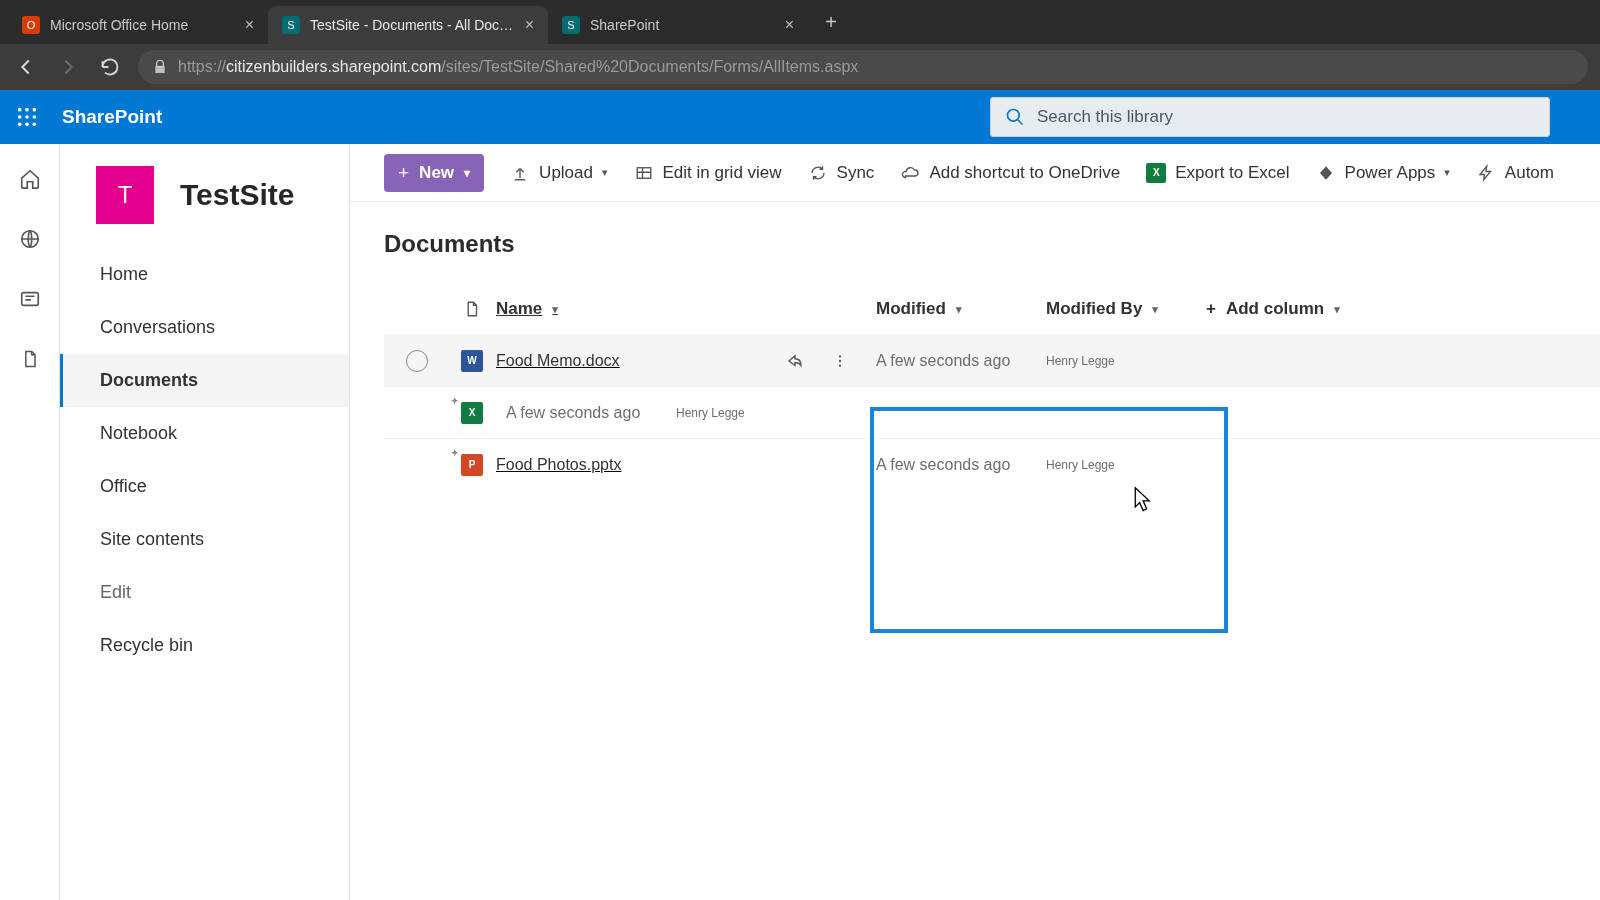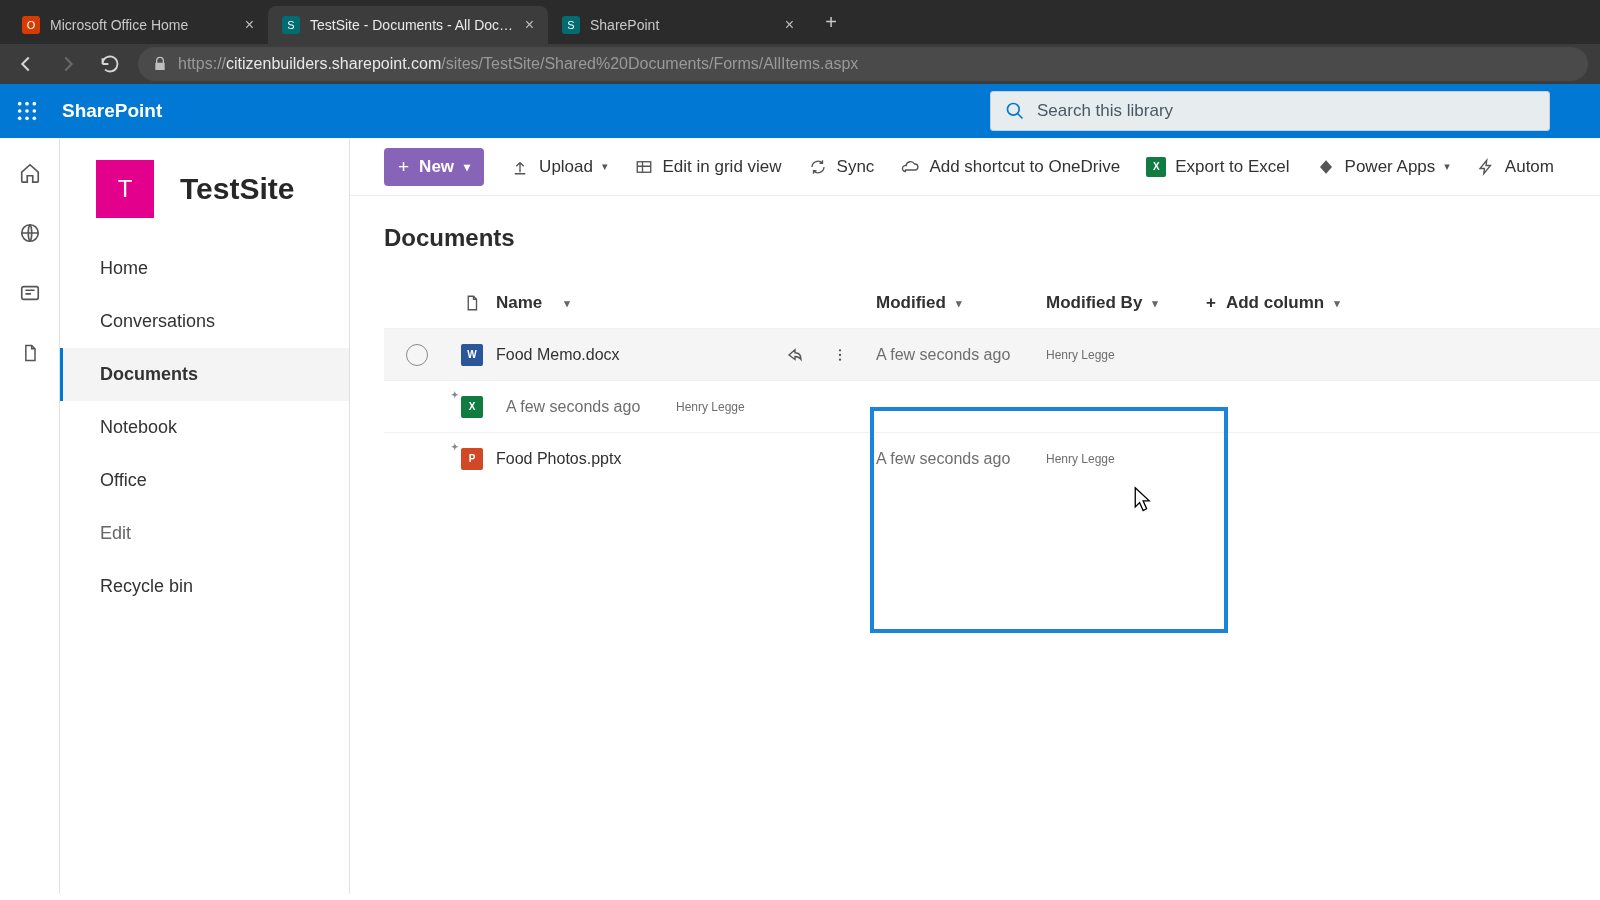--- a/index.html
+++ b/index.html
@@ -10,21 +10,21 @@
 .tab-strip { display: flex; align-items: center; height: 44px; padding: 0 8px; }
 .tab { display: flex; align-items: center; height: 38px; padding: 0 14px; margin-top: 6px; border-radius: 8px 8px 0 0; min-width: 260px; max-width: 280px; color: #c9c9c9; font-size: 14px; gap: 10px; position: relative; }
 .tab.active { background: #3c3c3c; color: #eaeaea; }
 .tab .favicon { width: 18px; height: 18px; border-radius: 3px; flex-shrink: 0; display: flex; align-items: center; justify-content: center; font-size: 11px; color: #fff; }
 .tab .fav-office { background: #d83b01; }
 .tab .fav-sp { background: #036c70; }
 .tab .tab-title { flex: 1; overflow: hidden; text-overflow: ellipsis; white-space: nowrap; }
 .tab .tab-close { color: #bdbdbd; font-size: 16px; }
 .new-tab-btn { width: 30px; height: 30px; color: #c9c9c9; display: flex; align-items: center; justify-content: center; font-size: 20px; margin-left: 8px; }
 
-.addr-row { display: flex; align-items: center; height: 40px; background: #3c3c3c; padding: 0 12px; gap: 14px; }
+.addr-row { display: flex; align-items: center; height: 46px; background: #3c3c3c; padding: 0 12px; gap: 14px; }
 .nav-btn { width: 28px; height: 28px; color: #d7d7d7; display: flex; align-items: center; justify-content: center; }
 .nav-btn.disabled { color: #6a6a6a; }
 .addr-bar { flex: 1; background: #4a4a4a; border-radius: 20px; height: 34px; display: flex; align-items: center; padding: 0 14px; color: #d0d0d0; font-size: 16px; gap: 10px; }
 .addr-bar .lock { color: #bfbfbf; }
 .addr-bar .url-dim { color: #9a9a9a; }
 .addr-bar .url-host { color: #e8e8e8; }
 
 
 .suite-bar { height: 54px; background: #0078d4; display: flex; align-items: center; padding: 0 10px; gap: 18px; }
 .waffle { width: 34px; height: 34px; display: flex; align-items: center; justify-content: center; color: #fff; }
@@ -62,21 +62,21 @@
 .ic-excel { width: 20px; height: 20px; background: #107c41; border-radius: 2px; color: #fff; font-size: 10px; display: flex; align-items: center; justify-content: center; font-weight: 700; }
 .ic-powerapps { color: #742774; }
 
 .content { padding: 28px 0 0 34px; }
 .contitle { font-size: 24px; font-weight: 600; color: #2c2c2c; margin-bottom: 26px; }
 
 .table { width: 100%; }
 .thead { display: flex; align-items: center; height: 50px; color: #323130; font-size: 17px; font-weight: 600; }
 .col-sel { width: 64px; }
 .col-ico { width: 48px; display: flex; align-items: center; justify-content: center; }
-.col-name { width: 370px; display: flex; align-items: center; gap: 22px; }
+.col-name { width: 370px; display: flex; align-items: center; gap: 10px; text-decoration: underline; }
 .col-mod { width: 180px; display: flex; align-items: center; gap: 10px; padding-left: 10px; }
 .col-by { width: 160px; display: flex; align-items: center; gap: 10px; }
 .col-add { width: 180px; display: flex; align-items: center; gap: 10px; color: #323130; }
 .th-chev { font-size: 11px; color: #666; }
 
 .trow { display: flex; align-items: center; height: 52px; border-top: 1px solid #f1f1f1; position: relative; }
 .trow.hover { background: #f5f5f5; }
 .row-radio { width: 22px; height: 22px; border: 1.5px solid #8a8a8a; border-radius: 50%; margin-left: 22px; }
 .file-ic { width: 22px; height: 22px; border-radius: 2px; display: flex; align-items: center; justify-content: center; font-size: 10px; color: #fff; font-weight: 700; position: relative; }
 .fi-word { background: #2b579a; }
@@ -205,20 +205,21 @@
     <div class="site-header">
       <div class="site-logo">T</div>
       <div class="site-name">TestSite</div>
     </div>
     <div class="nav">
       <div class="nav-item">Home</div>
       <div class="nav-item">Conversations</div>
       <div class="nav-item selected">Documents</div>
       <div class="nav-item">Notebook</div>
       <div class="nav-item">Office</div>
+      <div class="nav-item">Site contents</div>
       <div class="nav-item edit">Edit</div>
       <div class="nav-item">Recycle bin</div>
     </div>
   </div>
 
   <div class="main">
     <div class="cmdbar">
       <div class="btn-new">
         <span class="plus">+</span>
         <span>New</span>

